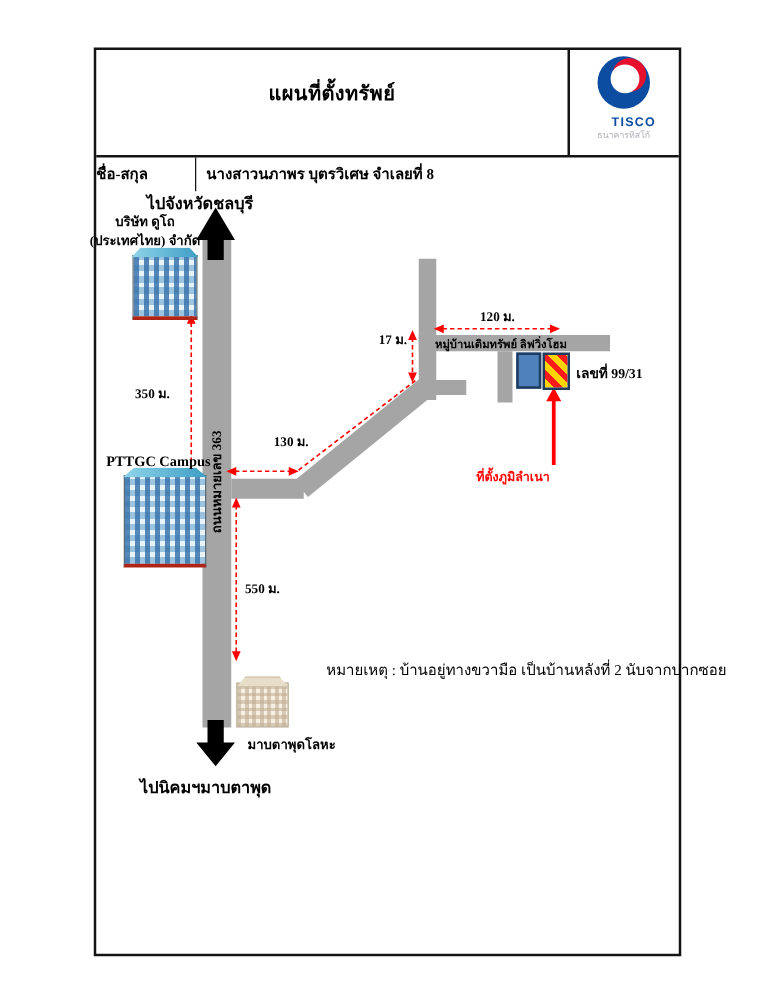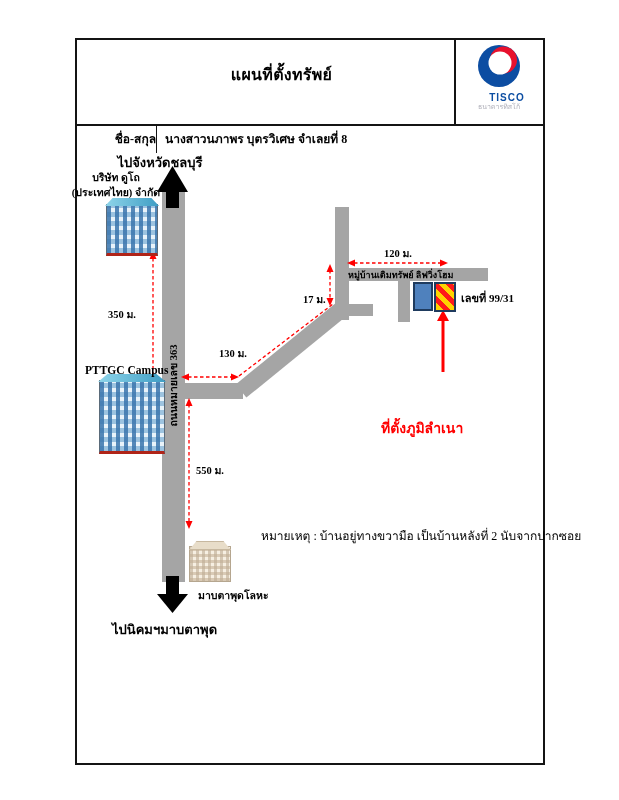--- a/index.html
+++ b/index.html
@@ -7,35 +7,35 @@
     width:619px;height:800px;background:#ffffff;position:relative;overflow:hidden;
     font-family:"Liberation Serif","DejaVu Serif",serif;color:#000;
   }
   .abs{position:absolute;}
   
   .frame{left:75px;top:38px;width:470px;height:727px;border:2px solid #141414;box-sizing:border-box;background:#fff;}
   .hline{background:#141414;height:2px;}
   .vline{background:#141414;width:2px;}
   .vline-thin{background:#141414;width:1px;}
   
-  .title{left:77px;top:62px;width:377px;text-align:center;font-size:16px;font-weight:bold;letter-spacing:.3px;padding-left:16px;}
+  .title{left:77px;top:62px;width:377px;text-align:center;font-size:16px;font-weight:bold;letter-spacing:.3px;}
   .logo-box{left:456px;top:44px;width:86px;text-align:center;}
   .logo-brand{font-family:"Liberation Sans","DejaVu Sans",sans-serif;font-size:10px;font-weight:bold;color:#0b4da2;letter-spacing:1px;line-height:11px;margin-left:16px;}
   .logo-sub{font-size:7px;color:#aeaeb8;line-height:9px;}
-  .name-label{left:77px;top:129px;width:79px;text-align:right;font-weight:bold;font-size:12px;}
+  .name-label{left:77px;top:129px;width:79px;text-align:left;font-weight:bold;font-size:12px;}
   .name-value{left:165px;top:129px;font-weight:bold;font-size:12px;white-space:nowrap;}
   
   .map-svg{left:75px;top:38px;}
   
   .lbl{font-weight:bold;font-size:10.5px;white-space:nowrap;z-index:3;}
   .dest{font-size:13px;}
   .center{text-align:center;}
   .road-label{left:128px;top:377px;width:90px;text-align:center;font-size:10.5px;font-weight:bold;transform:rotate(-90deg);transform-origin:center;z-index:3;white-space:nowrap;}
   .village{left:348px;top:268px;width:104px;font-size:9px;z-index:3;text-align:right;}
-  .target{color:#ff0000;font-size:14px;margin-top:43px;}
+  .target{color:#ff0000;font-size:10px;}
   .note{left:261px;top:526px;font-size:12px;font-weight:normal;white-space:nowrap;z-index:3;}
   
   .office{box-sizing:border-box;border:1px solid #5a6b7a;border-bottom:3px solid #b02418;z-index:2;
     background:
       repeating-linear-gradient(90deg, rgba(58,117,173,.85) 0 4px, rgba(0,0,0,0) 4px 8px),
       repeating-linear-gradient(0deg, #9cc3e0 0 5px, #e9f3fa 5px 9px);}
   .roof{position:absolute;left:-2px;right:-2px;top:-7px;height:8px;
     background:linear-gradient(90deg,#8fd5ea,#3e9dc4);
     clip-path:polygon(0 100%,14% 0,86% 0,100% 100%);}
   .plant{box-sizing:border-box;border:1px solid #b5a68f;z-index:2;
@@ -124,21 +124,21 @@
 <div class="abs house-blue" style="left:413px;top:282px;width:20px;height:29px;"></div>
 <div class="abs house-stripe" style="left:434px;top:282px;width:22px;height:30px;"></div>
 
 <div class="abs lbl dest center" style="left:104px;top:152px;width:112px;">ไปจังหวัดชลบุรี</div>
 <div class="abs lbl center" style="left:66px;top:169px;width:100px;">บริษัท ดูโถ</div>
 <div class="abs lbl center" style="left:66px;top:184px;width:100px;">(ประเทศไทย) จำกัด</div>
 <div class="abs lbl" style="left:108px;top:306px;">350 ม.</div>
 <div class="abs lbl" style="left:85px;top:364px;font-size:11.5px;">PTTGC Campus</div>
 <div class="abs road-label">ถนนหมายเลข 363</div>
 <div class="abs lbl" style="left:219px;top:345px;">130 ม.</div>
-<div class="abs lbl" style="left:303px;top:291px;">17 ม.</div>
+<div class="abs lbl" style="left:303px;top:263px;">17 ม.</div>
 <div class="abs lbl" style="left:384px;top:245px;">120 ม.</div>
 <div class="abs lbl village">หมู่บ้านเติมทรัพย์ ลิฟวิ่งโฮม</div>
 <div class="abs lbl" style="left:461px;top:289px;font-size:11px;">เลขที่ 99/31</div>
 <div class="abs lbl target" style="left:381px;top:374px;">ที่ตั้งภูมิลำเนา</div>
 <div class="abs lbl" style="left:196px;top:462px;">550 ม.</div>
 <div class="abs lbl" style="left:198px;top:587px;">มาบตาพุดโลหะ</div>
 <div class="abs lbl dest" style="left:112px;top:619px;">ไปนิคมฯมาบตาพุด</div>
 <div class="abs note">หมายเหตุ : บ้านอยู่ทางขวามือ เป็นบ้านหลังที่ 2 นับจากปากซอย</div>
 
 </body></html>

